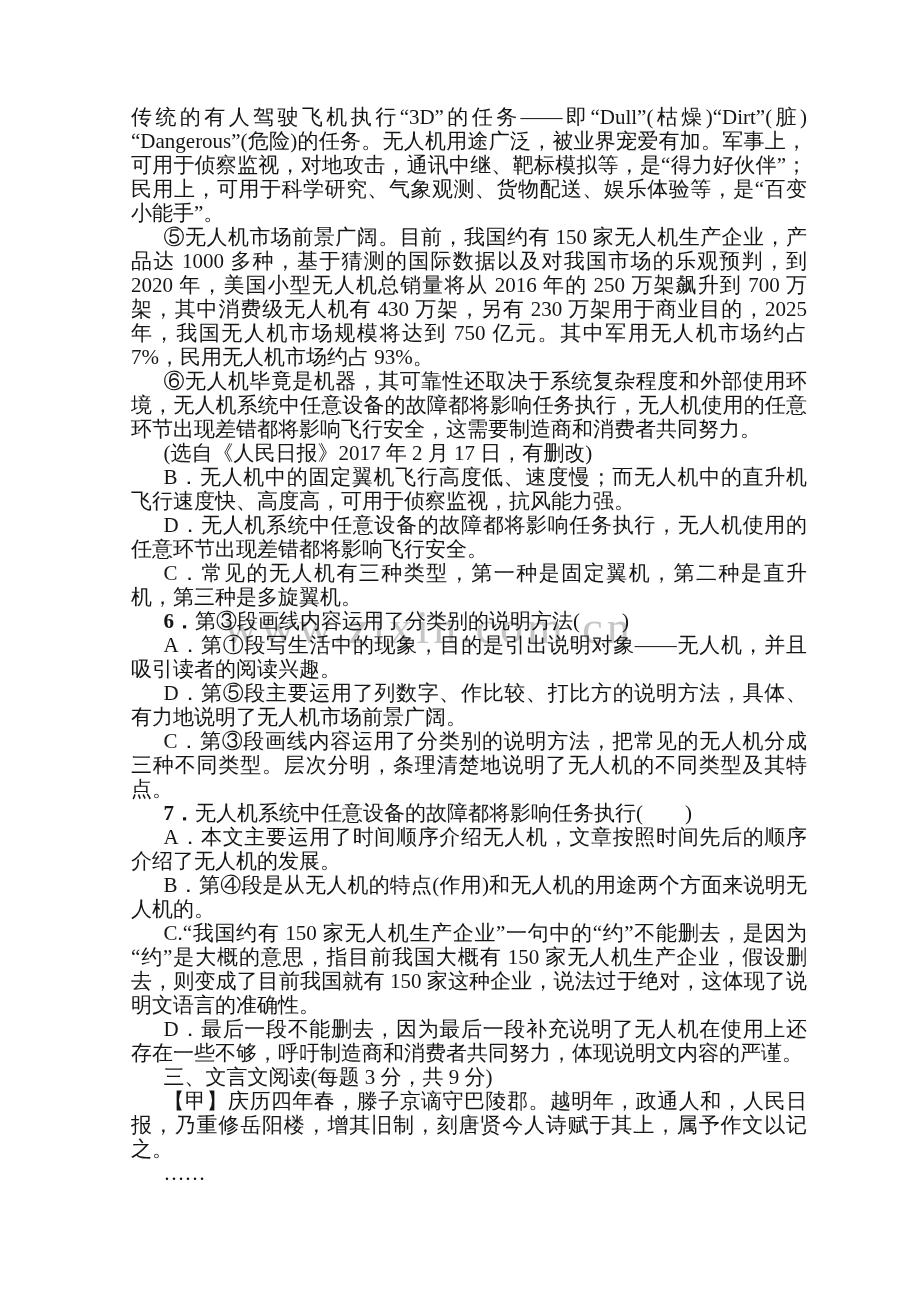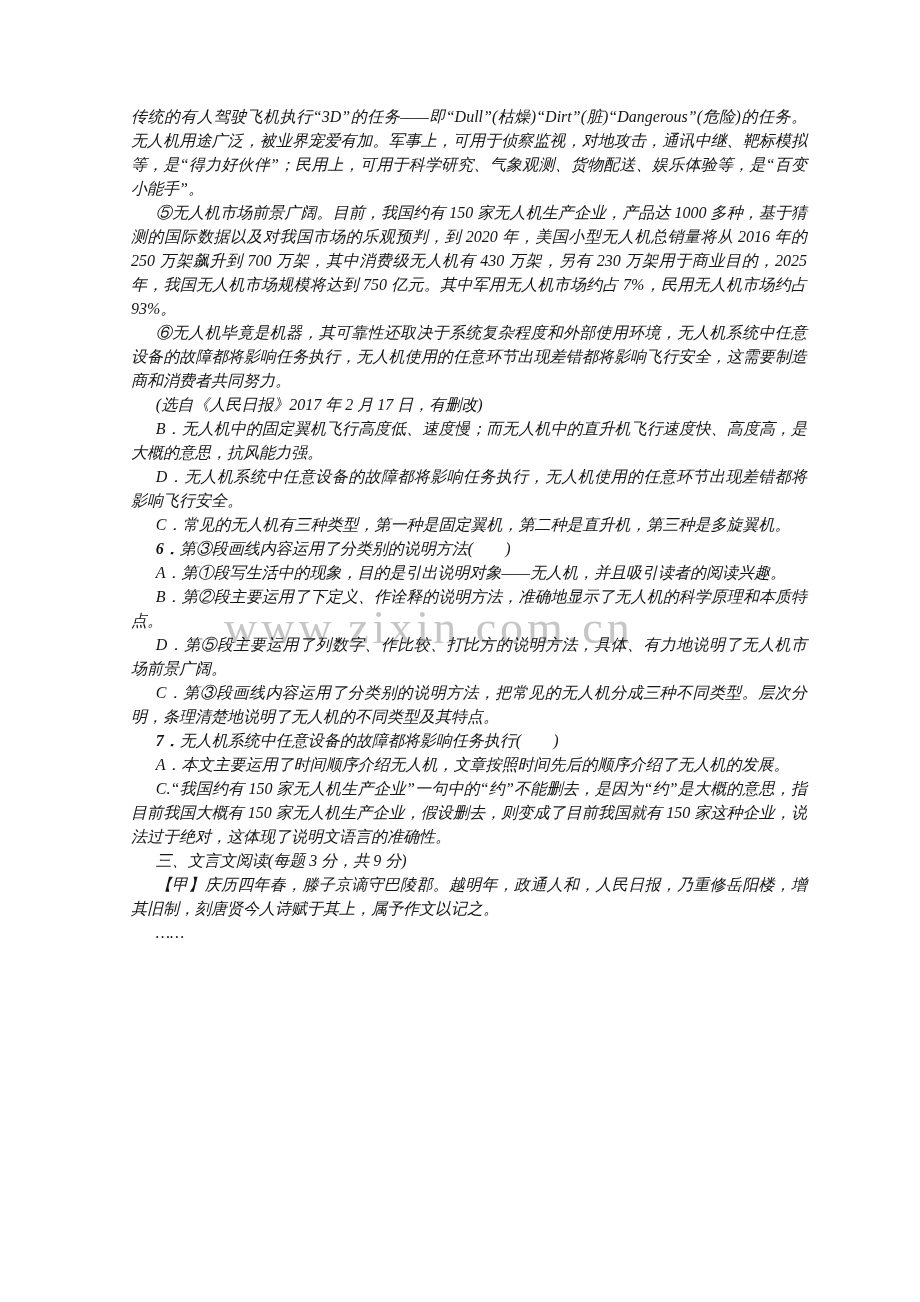--- a/index.html
+++ b/index.html
@@ -13,26 +13,25 @@
     height: 1302px;
     background: #ffffff;
     overflow: hidden;
     font-family: "Liberation Serif", "DejaVu Serif", serif;
   }
   .content {
     position: absolute;
     left: 131px;
     top: 105px;
     width: 676px;
-    font-size: 16px;
+    font-size: 21px;
     line-height: 24px;
     color: #151515;
     text-align: justify;
     z-index: 2;
-    font-style: italic;
   }
   .content p {
     margin: 0;
     padding: 0;
   }
   .content p.indent {
     text-indent: 1.55em;
   }
   .bold {
     font-weight: bold;
@@ -53,28 +52,29 @@
 </head>
 <body>
 
 <div class="page">
   <div class="watermark">www.zixin.com.cn</div>
   <div class="content">
       <p><span>传统的有人驾驶飞机执行“3D”的任务——即“Dull”(枯燥)“Dirt”(脏)“Dangerous”(危险)的任务。无人机用途广泛，被业界宠爱有加。军事上，可用于侦察监视，对地攻击，通讯中继、靶标模拟等，是“得力好伙伴”；民用上，可用于科学研究、气象观测、货物配送、娱乐体验等，是“百变小能手”。</span></p>
       <p class="indent"><span>⑤无人机市场前景广阔。目前，我国约有 150 家无人机生产企业，产品达 1000 多种，基于猜测的国际数据以及对我国市场的乐观预判，到 2020 年，美国小型无人机总销量将从 2016 年的 250 万架飙升到 700 万架，其中消费级无人机有 430 万架，另有 230 万架用于商业目的，2025 年，我国无人机市场规模将达到 750 亿元。其中军用无人机市场约占 7%，民用无人机市场约占 93%。</span></p>
       <p class="indent"><span>⑥无人机毕竟是机器，其可靠性还取决于系统复杂程度和外部使用环境，无人机系统中任意设备的故障都将影响任务执行，无人机使用的任意环节出现差错都将影响飞行安全，这需要制造商和消费者共同努力。</span></p>
       <p class="indent"><span>(选自《人民日报》2017 年 2 月 17 日，有删改)</span></p>
-      <p class="indent"><span>B．无人机中的固定翼机飞行高度低、速度慢；而无人机中的直升机飞行速度快、高度高，是大概的意思，抗风能力强。</span></p>
+      <p class="indent"><span>B．无人机中的固定翼机飞行高度低、速度慢；而无人机中的直升机飞行速度快、高度高，可用于侦察监视，抗风能力强。</span></p>
       <p class="indent"><span>D．无人机系统中任意设备的故障都将影响任务执行，无人机使用的任意环节出现差错都将影响飞行安全。</span></p>
       <p class="indent"><span>C．常见的无人机有三种类型，第一种是固定翼机，第二种是直升机，第三种是多旋翼机。</span></p>
       <p class="indent"><span class="bold">6．</span><span>第③段画线内容运用了分类别的说明方法(　　)</span></p>
       <p class="indent"><span>A．第①段写生活中的现象，目的是引出说明对象——无人机，并且吸引读者的阅读兴趣。</span></p>
-      <p class="indent"><span>B．第②段主要运用了下定义、作诠释的说明方法，准确地显示了无人机的科学原理和本质特点。</span></p>
       <p class="indent"><span>D．第⑤段主要运用了列数字、作比较、打比方的说明方法，具体、有力地说明了无人机市场前景广阔。</span></p>
       <p class="indent"><span>C．第③段画线内容运用了分类别的说明方法，把常见的无人机分成三种不同类型。层次分明，条理清楚地说明了无人机的不同类型及其特点。</span></p>
       <p class="indent"><span class="bold">7．</span><span>无人机系统中任意设备的故障都将影响任务执行(　　)</span></p>
       <p class="indent"><span>A．本文主要运用了时间顺序介绍无人机，文章按照时间先后的顺序介绍了无人机的发展。</span></p>
+      <p class="indent"><span>B．第④段是从无人机的特点(作用)和无人机的用途两个方面来说明无人机的。</span></p>
       <p class="indent"><span>C.“我国约有 150 家无人机生产企业”一句中的“约”不能删去，是因为“约”是大概的意思，指目前我国大概有 150 家无人机生产企业，假设删去，则变成了目前我国就有 150 家这种企业，说法过于绝对，这体现了说明文语言的准确性。</span></p>
+      <p class="indent"><span>D．最后一段不能删去，因为最后一段补充说明了无人机在使用上还存在一些不够，呼吁制造商和消费者共同努力，体现说明文内容的严谨。</span></p>
       <p class="indent"><span>三、文言文阅读(每题 3 分，共 9 分)</span></p>
       <p class="indent"><span>【甲】庆历四年春，滕子京谪守巴陵郡。越明年，政通人和，人民日报，乃重修岳阳楼，增其旧制，刻唐贤今人诗赋于其上，属予作文以记之。</span></p>
       <p class="indent"><span>……</span></p>
     </div>
 </div>
 
 </body></html>

